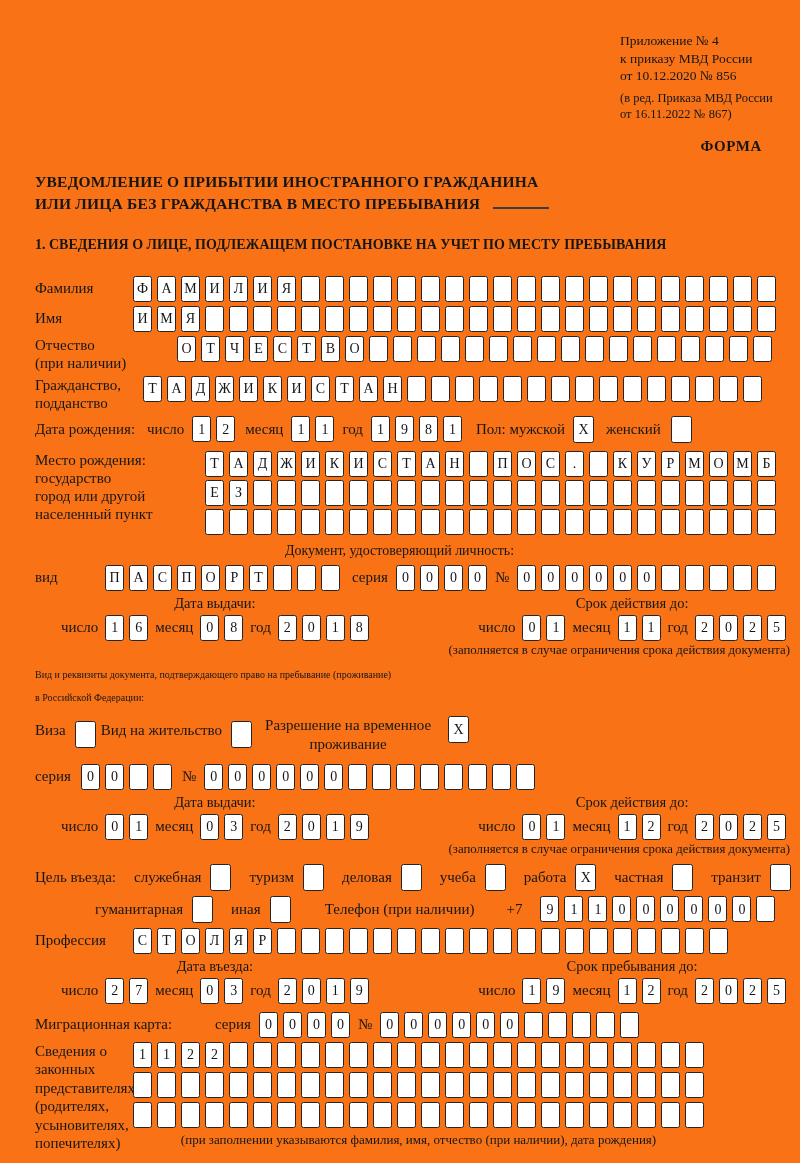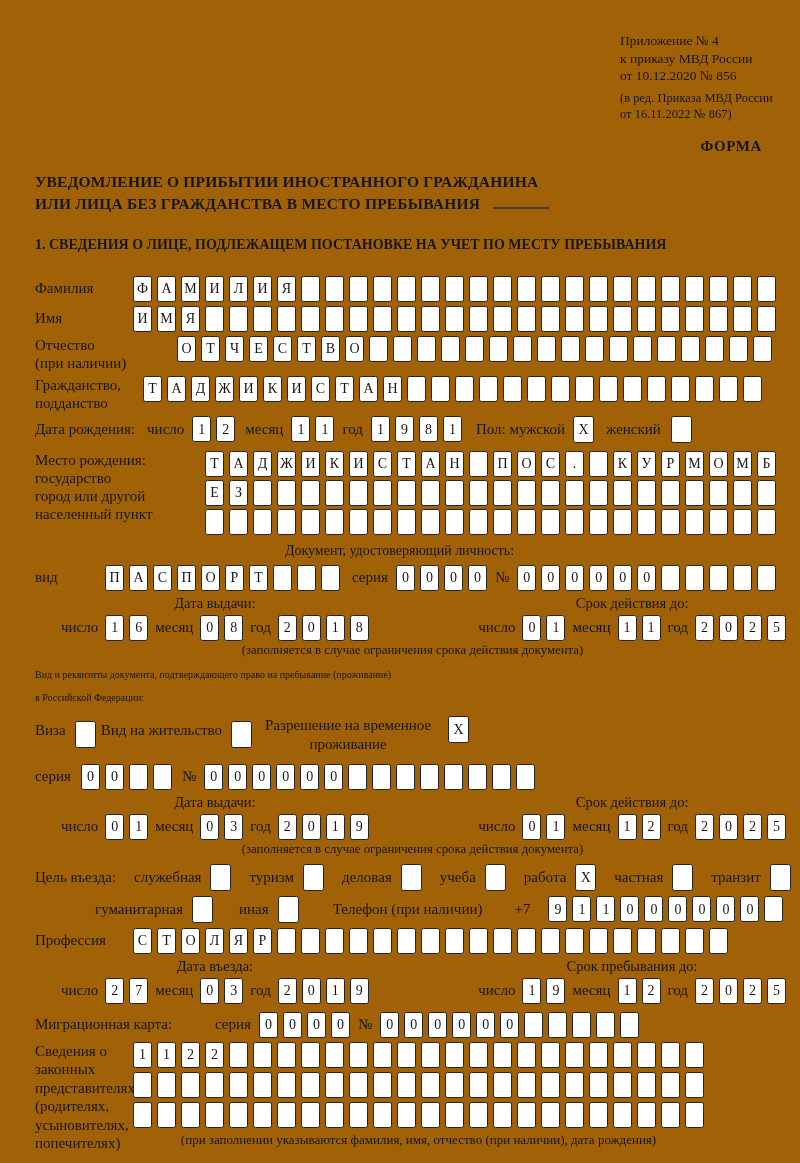--- a/index.html
+++ b/index.html
@@ -1,18 +1,18 @@
 <!DOCTYPE html>
 <html><head>
 <meta charset="utf-8">
 <style>
   *{box-sizing:border-box}
   html,body{margin:0;padding:0;background:#fff}
   body{width:800px;height:1163px;font-family:"Liberation Serif","DejaVu Serif",serif;color:#161616}
-  .page{width:800px;height:1163px;padding:32px 8px 0 35px;overflow:hidden;background:#a16207}
+  .page{width:800px;height:1163px;padding:32px 8px 0 35px;overflow:hidden;background:#f97316}
 
   .hdr{margin-left:585px;width:200px}
   .hdr .hline{font-size:13.5px;line-height:17.5px}
   .hdr .hsmall{font-size:12.5px;line-height:16px}
   .hdr .gap{margin-top:5px}
 
   .form-label{text-align:right;padding-right:30px;font-weight:bold;font-size:15px;margin-top:16px;letter-spacing:.6px}
 
   .title{text-align:left;font-weight:bold;font-size:15.5px;line-height:22px;margin-top:16px;letter-spacing:.2px}
   .blank{display:inline-block;width:56px;border-bottom:2.2px solid #3c3c3c;height:13px;margin-left:13px}
@@ -35,21 +35,21 @@
 
   .stack .cells{margin-bottom:3px;display:flex}
 
   .doc-title{text-align:center;font-weight:normal;font-size:14px;margin:5px 28px 6px 0}
 
   .mr8{margin-right:8px}.mr10{margin-right:10px}.mr12{margin-right:12px}.ml14{margin-left:14px}
 
   .dates{display:flex;justify-content:space-between;padding-left:26px;padding-right:6px;margin-top:3px}
   .dg-title{text-align:center;font-size:14.5px;margin-bottom:3px}
   .dg-row{display:flex;align-items:center;gap:7px;font-size:15px}
-  .note-r{text-align:center;font-size:12.8px;margin:2px 2px 7px 0}
+  .note-r{text-align:right;font-size:12.8px;margin:2px 2px 7px 0}
 
   .intro{font-size:10px;line-height:20px;margin-top:3px}
 
   .viza-row{display:flex;align-items:center;gap:5px;margin:8px 0 10px}
   .opt{display:flex;align-items:flex-start;gap:9px}
   .olbl{font-size:15px;line-height:19px}
   .opt .center{text-align:center;max-width:182px;white-space:normal}
 
   .prow{display:flex;align-items:center;gap:18px;margin-bottom:5px;font-size:15px}
   .prow .opt{align-items:center}
@@ -567,21 +567,21 @@
       </span>
   </div>
 
   <div class="prow indent">
     <span class="opt">
         <span>гуманитарная</span>
         <span class="cells cb">
           <span class="cell"></span>
         </span>
       </span>
-    <span class="opt" style="margin-left:8px">
+    <span class="opt" style="">
         <span>иная</span>
         <span class="cells cb">
           <span class="cell"></span>
         </span>
       </span>
     <span class="lbl" style="margin-left:16px">Телефон (при наличии)</span>
     <span class="lbl" style="margin-left:14px">+7</span>
     <span class="cells">
         <span class="cell">9</span>
         <span class="cell">1</span>

